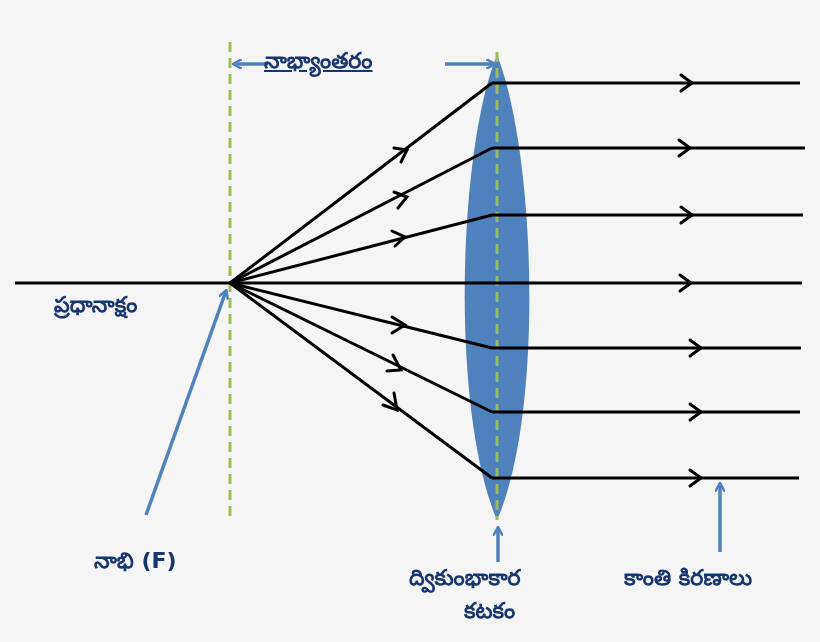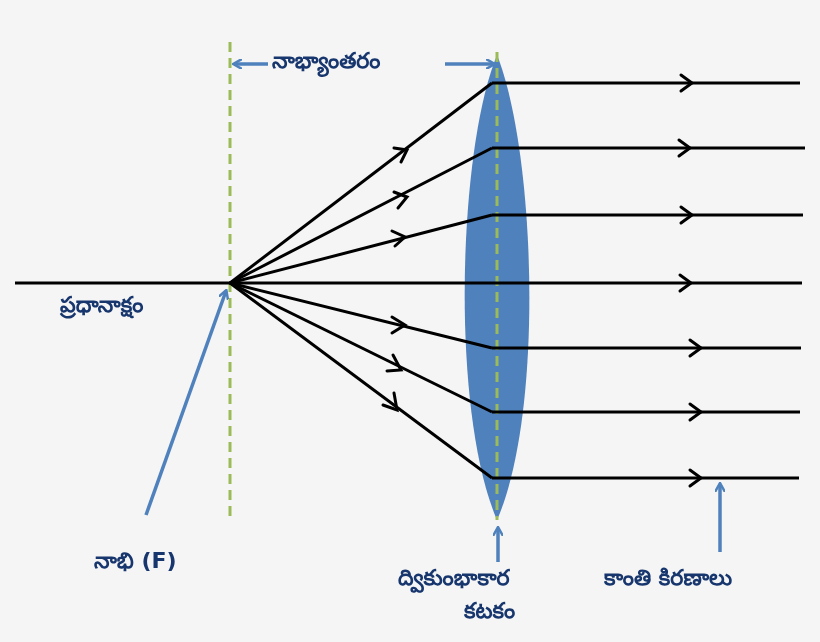--- a/index.html
+++ b/index.html
@@ -63,18 +63,18 @@
   </g>
 
   <line x1="268" y1="64" x2="234" y2="64" stroke="#4f81bd" stroke-width="3.5" marker-end="url(#blueHead)"></line>
   <line x1="445" y1="64" x2="494" y2="64" stroke="#4f81bd" stroke-width="3.5" marker-end="url(#blueHead)"></line>
 
   <line x1="146" y1="515" x2="226" y2="291" stroke="#4f81bd" stroke-width="3.5" marker-end="url(#blueHead)"></line>
   <line x1="498" y1="562" x2="498" y2="528" stroke="#4f81bd" stroke-width="3.5" marker-end="url(#blueHead)"></line>
   <line x1="720" y1="552" x2="720" y2="484" stroke="#4f81bd" stroke-width="3.5" marker-end="url(#blueHead)"></line>
 </svg>
 
-<div class="label" style="left:272px; top:48px;">నాభ్యాంతరం</div>
-<div class="label" style="left:60px; top:292px;">ప్రధానాక్షం</div>
+<div class="label" style="left:264px; top:48px;text-decoration:underline;">నాభ్యాంతరం</div>
+<div class="label" style="left:54px; top:292px;">ప్రధానాక్షం</div>
 <div class="label" style="left:94px; top:548px;">నాభి (F)</div>
-<div class="label" style="left:398px; top:565px;">ద్వికుంభాకార</div>
+<div class="label" style="left:409px; top:565px;">ద్వికుంభాకార</div>
 <div class="label" style="left:464px; top:598px;">కటకం</div>
-<div class="label" style="left:604px; top:565px;">కాంతి కిరణాలు</div>
+<div class="label" style="left:624px; top:565px;">కాంతి కిరణాలు</div>
 
 </body></html>

